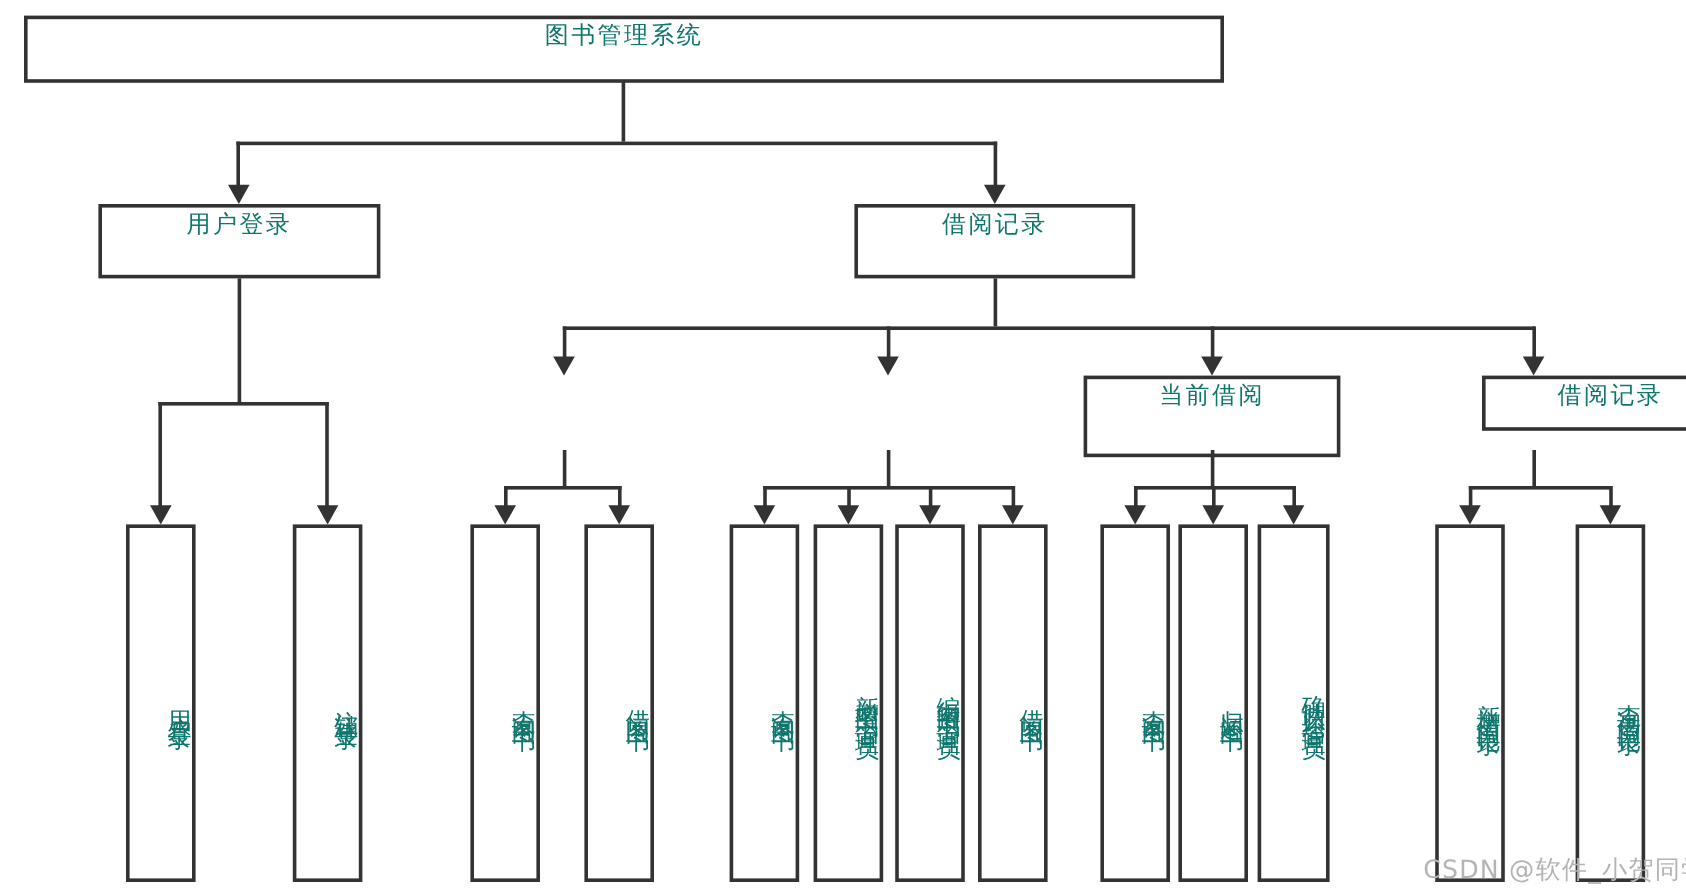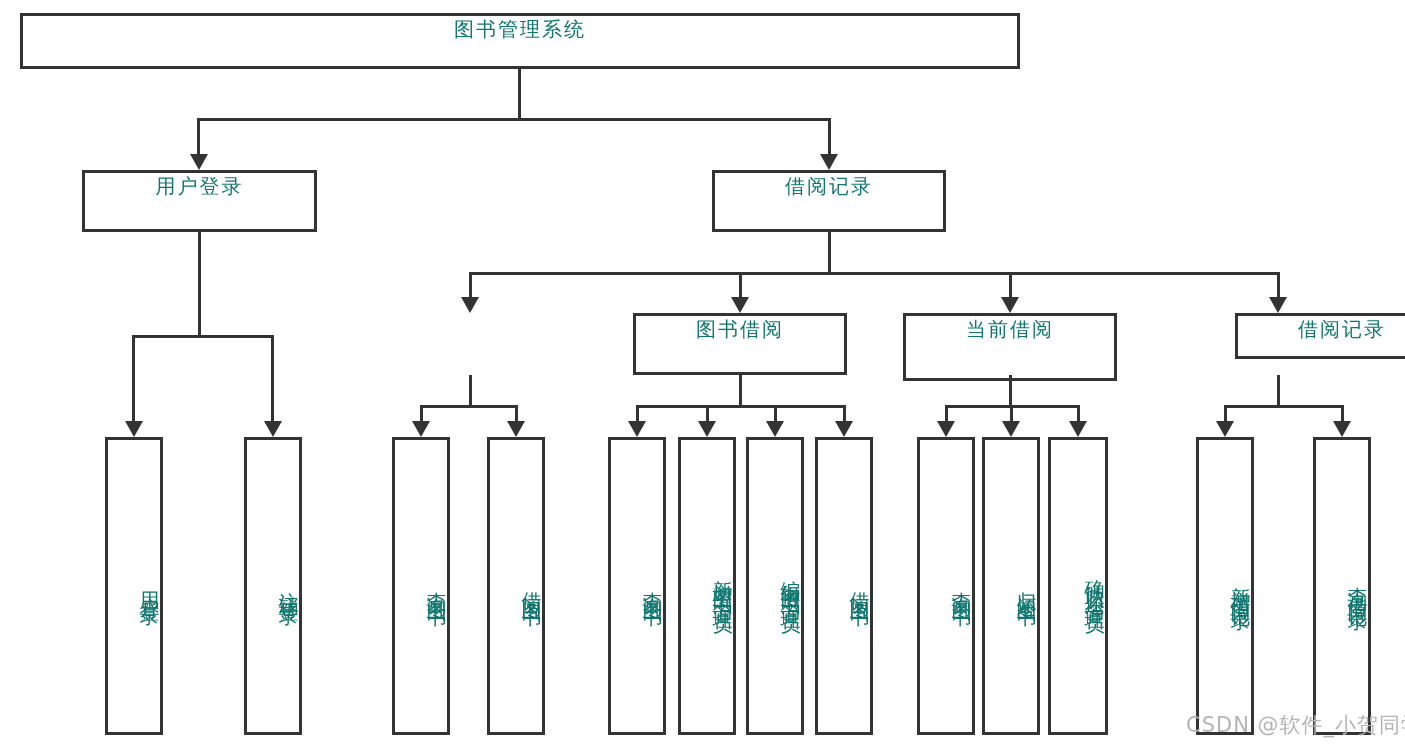--- a/index.html
+++ b/index.html
@@ -64,23 +64,20 @@
   <div class="hl" style="left:469px;top:272px;width:810px"></div>
   <div class="vl" style="left:469px;top:272px;height:26px"></div>
   <div class="ar" style="left:461px;top:297px"></div>
   <div class="vl" style="left:739px;top:272px;height:26px"></div>
   <div class="ar" style="left:731px;top:297px"></div>
   <div class="vl" style="left:1009px;top:272px;height:26px"></div>
   <div class="ar" style="left:1001px;top:297px"></div>
   <div class="vl" style="left:1277px;top:272px;height:26px"></div>
   <div class="ar" style="left:1269px;top:297px"></div>
 
-  <div class="box hbox" style="left:633px;top:313px;width:214px;height:62px">
-    <span>图书借阅</span>
-  </div>
   <div class="box hbox" style="left:903px;top:313px;width:214px;height:68px">
     <span>当前借阅</span>
   </div>
   <div class="box hbox" style="left:1235px;top:313px;width:214px;height:46px">
     <span>借阅记录</span>
   </div>
 
   <div class="vl" style="left:469px;top:375px;height:30px"></div>
   <div class="hl" style="left:420px;top:405px;width:98px"></div>
   <div class="vl" style="left:420px;top:405px;height:18px"></div>

